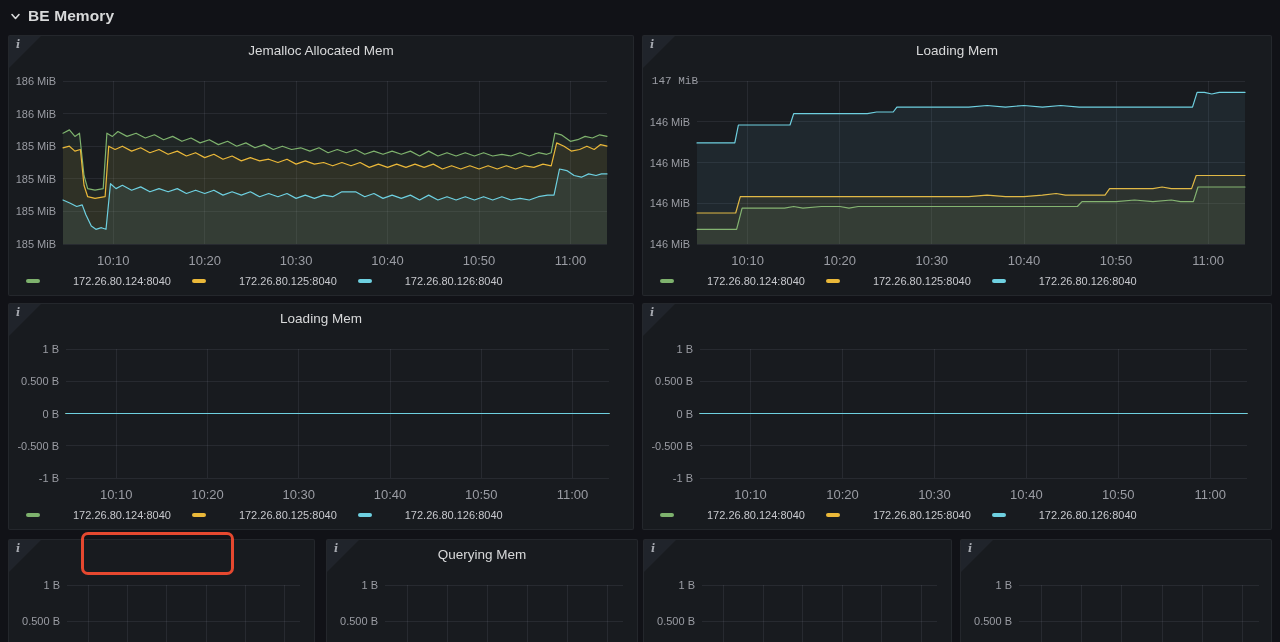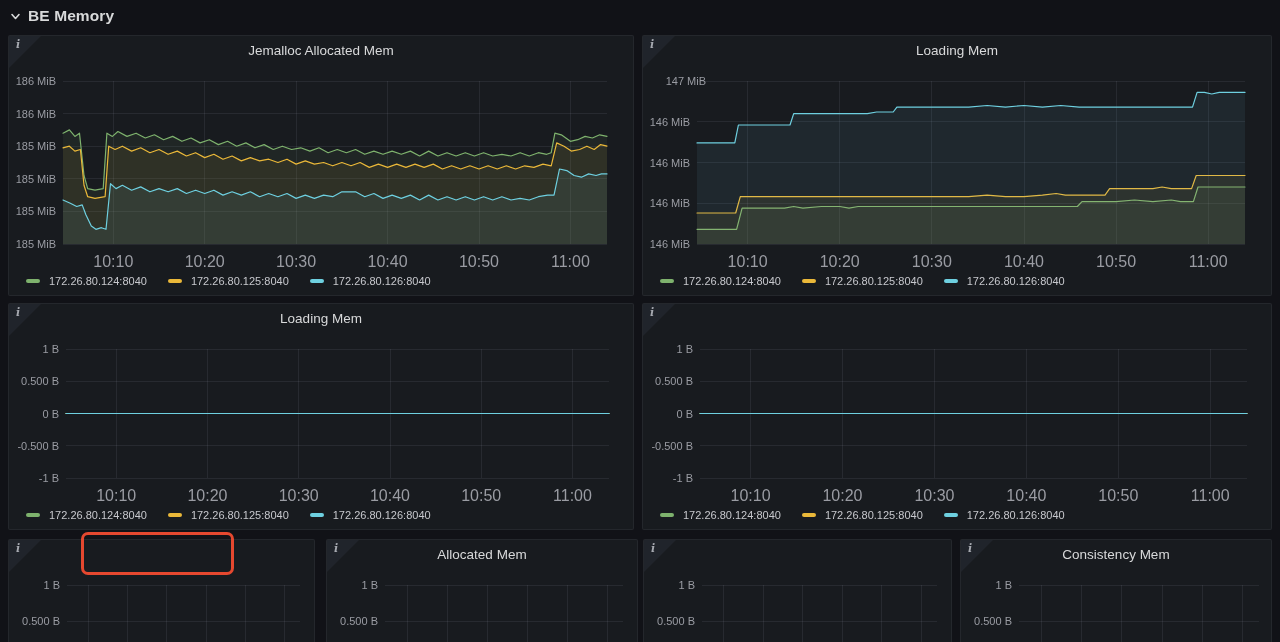--- a/index.html
+++ b/index.html
@@ -12,24 +12,24 @@
   .panel{position:absolute;background:#181b1f;border:1px solid rgba(204,204,220,.07);
          border-radius:2px;box-sizing:border-box;}
   .panel-title{position:absolute;top:0;left:0;right:0;height:30px;line-height:30px;text-align:center;
                font-size:13.5px;font-weight:500;color:#d8d9da;margin:0;cursor:pointer;white-space:nowrap;}
   .info-corner{position:absolute;top:0;left:0;width:0;height:0;
                border-top:32px solid #20242b;border-right:32px solid transparent;cursor:pointer;z-index:2;}
   .info-i{position:absolute;top:-30px;left:7px;font:italic bold 11px "DejaVu Serif",serif;color:#a6a9b0;}
   .chart-svg{position:absolute;left:0;top:0;}
   .grid{stroke:rgba(204,204,220,.09);stroke-width:1;shape-rendering:crispEdges;}
   .ytick{position:absolute;text-align:right;font-size:11px;line-height:12px;color:#9a9ca3;white-space:nowrap;}
-  .xtick{position:absolute;width:48px;text-align:center;font-size:16px;color:#9a9ca3;}
+  .xtick{position:absolute;width:48px;text-align:center;font-size:13px;color:#9a9ca3;}
   .legend{position:absolute;left:17px;right:8px;display:flex;gap:21px;align-items:center;height:14px;}
   .legend-item{display:flex;align-items:center;gap:9px;cursor:pointer;}
-  .legend-label{font-size:11px;color:#c7c8cd;white-space:nowrap;}
+  .legend-label{font-size:11px;color:#c7c8cd;white-space:nowrap;margin-left:24px;}
   .swatch{width:14px;height:4px;border-radius:2px;flex:none;}
   .annotation-box{position:absolute;left:81px;top:532px;width:147px;height:37px;
                   border:3px solid #e5482f;border-radius:7px;z-index:10;pointer-events:none;}
 </style>
 </head>
 <body>
 
 <div class="dashboard">
 
   <div class="row-header">
@@ -125,21 +125,21 @@
         <line class="grid" x1="381.0" x2="381.0" y1="45" y2="208"></line>
         <line class="grid" x1="473.1" x2="473.1" y1="45" y2="208"></line>
         <line class="grid" x1="565.2" x2="565.2" y1="45" y2="208"></line>
         <polygon fill="#7EB26D" fill-opacity="0.08" stroke="none" points="54.0,193.3 67.8,193.3 86.2,193.3 93.6,193.3 99.1,172.1 104.7,172.1 123.1,172.1 141.5,172.1 150.7,170.5 159.9,172.1 178.3,170.5 196.8,170.5 206.0,172.1 215.2,170.5 233.6,170.5 252.0,170.5 270.4,170.5 288.9,170.5 307.3,170.5 325.7,170.5 344.1,170.5 362.5,170.5 381.0,170.5 399.4,170.5 417.8,170.5 434.4,170.5 439.0,165.6 454.6,165.6 473.1,165.6 491.5,164.0 509.9,165.6 528.3,164.0 537.5,165.6 550.4,165.6 555.0,151.0 565.2,151.0 574.4,151.0 583.6,151.0 592.8,151.0 602.0,151.0 602.0,208.0 54.0,208.0"></polygon>
         <polyline fill="none" stroke="#7EB26D" stroke-width="1.2" stroke-linejoin="round" stroke-linecap="round" points="54.0,193.3 67.8,193.3 86.2,193.3 93.6,193.3 99.1,172.1 104.7,172.1 123.1,172.1 141.5,172.1 150.7,170.5 159.9,172.1 178.3,170.5 196.8,170.5 206.0,172.1 215.2,170.5 233.6,170.5 252.0,170.5 270.4,170.5 288.9,170.5 307.3,170.5 325.7,170.5 344.1,170.5 362.5,170.5 381.0,170.5 399.4,170.5 417.8,170.5 434.4,170.5 439.0,165.6 454.6,165.6 473.1,165.6 491.5,164.0 509.9,165.6 528.3,164.0 537.5,165.6 550.4,165.6 555.0,151.0 565.2,151.0 574.4,151.0 583.6,151.0 592.8,151.0 602.0,151.0"></polyline>
         <polygon fill="#EAB839" fill-opacity="0.08" stroke="none" points="54.0,177.0 67.8,177.0 86.2,177.0 92.7,177.0 97.3,160.7 104.7,160.7 123.1,160.7 141.5,160.7 159.9,160.7 178.3,160.7 196.8,160.7 215.2,160.7 233.6,160.7 252.0,160.7 270.4,160.7 288.9,160.7 307.3,160.7 325.7,160.7 344.1,159.1 362.5,160.7 381.0,160.7 399.4,159.1 413.2,157.5 422.4,159.1 436.2,159.1 454.6,159.1 462.0,159.1 466.6,152.6 473.1,152.6 491.5,152.6 509.9,152.6 519.1,151.0 528.3,152.6 537.5,152.6 548.6,152.6 553.2,139.5 565.2,139.5 574.4,139.5 583.6,139.5 592.8,139.5 602.0,139.5 602.0,208.0 54.0,208.0"></polygon>
         <polyline fill="none" stroke="#EAB839" stroke-width="1.2" stroke-linejoin="round" stroke-linecap="round" points="54.0,177.0 67.8,177.0 86.2,177.0 92.7,177.0 97.3,160.7 104.7,160.7 123.1,160.7 141.5,160.7 159.9,160.7 178.3,160.7 196.8,160.7 215.2,160.7 233.6,160.7 252.0,160.7 270.4,160.7 288.9,160.7 307.3,160.7 325.7,160.7 344.1,159.1 362.5,160.7 381.0,160.7 399.4,159.1 413.2,157.5 422.4,159.1 436.2,159.1 454.6,159.1 462.0,159.1 466.6,152.6 473.1,152.6 491.5,152.6 509.9,152.6 519.1,151.0 528.3,152.6 537.5,152.6 548.6,152.6 553.2,139.5 565.2,139.5 574.4,139.5 583.6,139.5 592.8,139.5 602.0,139.5"></polyline>
         <polygon fill="#6ED0E0" fill-opacity="0.08" stroke="none" points="54.0,106.9 58.6,106.9 67.8,106.9 77.0,106.9 86.2,106.9 91.8,106.9 95.4,89.0 104.7,89.0 113.9,89.0 123.1,89.0 132.3,89.0 141.5,89.0 147.0,89.0 150.7,77.6 159.9,77.6 169.1,77.6 178.3,77.6 187.5,77.6 196.8,77.6 206.0,77.6 215.2,77.6 224.4,77.6 233.6,76.0 242.8,76.0 250.2,76.0 253.9,71.1 261.2,71.1 270.4,71.1 279.6,71.1 288.9,71.1 307.3,71.1 325.7,71.1 344.1,69.5 362.5,71.1 381.0,69.5 399.4,71.1 417.8,69.5 436.2,71.1 454.6,71.1 473.1,71.1 491.5,71.1 509.9,71.1 528.3,71.1 537.5,71.1 549.5,71.1 554.1,56.4 561.5,56.4 568.8,58.0 576.2,56.4 583.6,56.4 592.8,56.4 602.0,56.4 602.0,208.0 54.0,208.0"></polygon>
         <polyline fill="none" stroke="#6ED0E0" stroke-width="1.2" stroke-linejoin="round" stroke-linecap="round" points="54.0,106.9 58.6,106.9 67.8,106.9 77.0,106.9 86.2,106.9 91.8,106.9 95.4,89.0 104.7,89.0 113.9,89.0 123.1,89.0 132.3,89.0 141.5,89.0 147.0,89.0 150.7,77.6 159.9,77.6 169.1,77.6 178.3,77.6 187.5,77.6 196.8,77.6 206.0,77.6 215.2,77.6 224.4,77.6 233.6,76.0 242.8,76.0 250.2,76.0 253.9,71.1 261.2,71.1 270.4,71.1 279.6,71.1 288.9,71.1 307.3,71.1 325.7,71.1 344.1,69.5 362.5,71.1 381.0,69.5 399.4,71.1 417.8,69.5 436.2,71.1 454.6,71.1 473.1,71.1 491.5,71.1 509.9,71.1 528.3,71.1 537.5,71.1 549.5,71.1 554.1,56.4 561.5,56.4 568.8,58.0 576.2,56.4 583.6,56.4 592.8,56.4 602.0,56.4"></polyline>
       </svg>
-      <div class="ytick" style="left: 16px; width: 47px; top: 39px;">147 MiB</div>
+      <div class="ytick" style="left: 8px; width: 47px; top: 39px; font-family: Liberation Mono, monospace;">147 MiB</div>
       <div class="ytick" style="left: 0px; width: 47px; top: 79.75px;">146 MiB</div>
       <div class="ytick" style="left: 0px; width: 47px; top: 120.5px;">146 MiB</div>
       <div class="ytick" style="left: 0px; width: 47px; top: 161.25px;">146 MiB</div>
       <div class="ytick" style="left: 0px; width: 47px; top: 202px;">146 MiB</div>
       <div class="xtick" style="left: 80.6555px; top: 217px;">10:10</div>
       <div class="xtick" style="left: 172.756px; top: 217px;">10:20</div>
       <div class="xtick" style="left: 264.857px; top: 217px;">10:30</div>
       <div class="xtick" style="left: 356.958px; top: 217px;">10:40</div>
       <div class="xtick" style="left: 449.059px; top: 217px;">10:50</div>
       <div class="xtick" style="left: 541.16px; top: 217px;">11:00</div>
@@ -271,21 +271,21 @@
         <polyline fill="none" stroke="#6ED0E0" stroke-width="1.2" stroke-linejoin="round" stroke-linecap="round" points="58.0,117.0 291.0,117.0"></polyline>
       </svg>
       <div class="ytick" style="left: 0px; width: 51px; top: 39px;">1 B</div>
       <div class="ytick" style="left: 0px; width: 51px; top: 75px;">0.500 B</div>
     </section>
 
   <section class="panel" style="left:326px;top:539px;width:312px;height:243px">
     <div class="info-corner">
         <span class="info-i">i</span>
       </div>
-    <h2 class="panel-title">Allocated Mem</h2>
+    <h2 class="panel-title">Querying Mem</h2>
 
   <svg width="310" height="241" class="chart-svg">
         <line class="grid" x1="58" x2="296" y1="45.0" y2="45.0"></line>
         <line class="grid" x1="58" x2="296" y1="81.0" y2="81.0"></line>
         <line class="grid" x1="58" x2="296" y1="117.0" y2="117.0"></line>
         <line class="grid" x1="58" x2="296" y1="153.0" y2="153.0"></line>
         <line class="grid" x1="58" x2="296" y1="189.0" y2="189.0"></line>
         <line class="grid" x1="80.0" x2="80.0" y1="45" y2="189"></line>
         <line class="grid" x1="120.0" x2="120.0" y1="45" y2="189"></line>
         <line class="grid" x1="160.0" x2="160.0" y1="45" y2="189"></line>
@@ -328,21 +328,20 @@
         <polyline fill="none" stroke="#6ED0E0" stroke-width="1.2" stroke-linejoin="round" stroke-linecap="round" points="58.0,117.0 293.0,117.0"></polyline>
       </svg>
       <div class="ytick" style="left: 0px; width: 51px; top: 39px;">1 B</div>
       <div class="ytick" style="left: 0px; width: 51px; top: 75px;">0.500 B</div>
     </section>
 
   <section class="panel" style="left:960px;top:539px;width:312px;height:243px">
     <div class="info-corner">
         <span class="info-i">i</span>
       </div>
-    <h2 class="panel-title">Consistency Mem</h2>
 
   <svg width="310" height="241" class="chart-svg">
         <line class="grid" x1="58" x2="298" y1="45.0" y2="45.0"></line>
         <line class="grid" x1="58" x2="298" y1="81.0" y2="81.0"></line>
         <line class="grid" x1="58" x2="298" y1="117.0" y2="117.0"></line>
         <line class="grid" x1="58" x2="298" y1="153.0" y2="153.0"></line>
         <line class="grid" x1="58" x2="298" y1="189.0" y2="189.0"></line>
         <line class="grid" x1="80.2" x2="80.2" y1="45" y2="189"></line>
         <line class="grid" x1="120.5" x2="120.5" y1="45" y2="189"></line>
         <line class="grid" x1="160.9" x2="160.9" y1="45" y2="189"></line>

